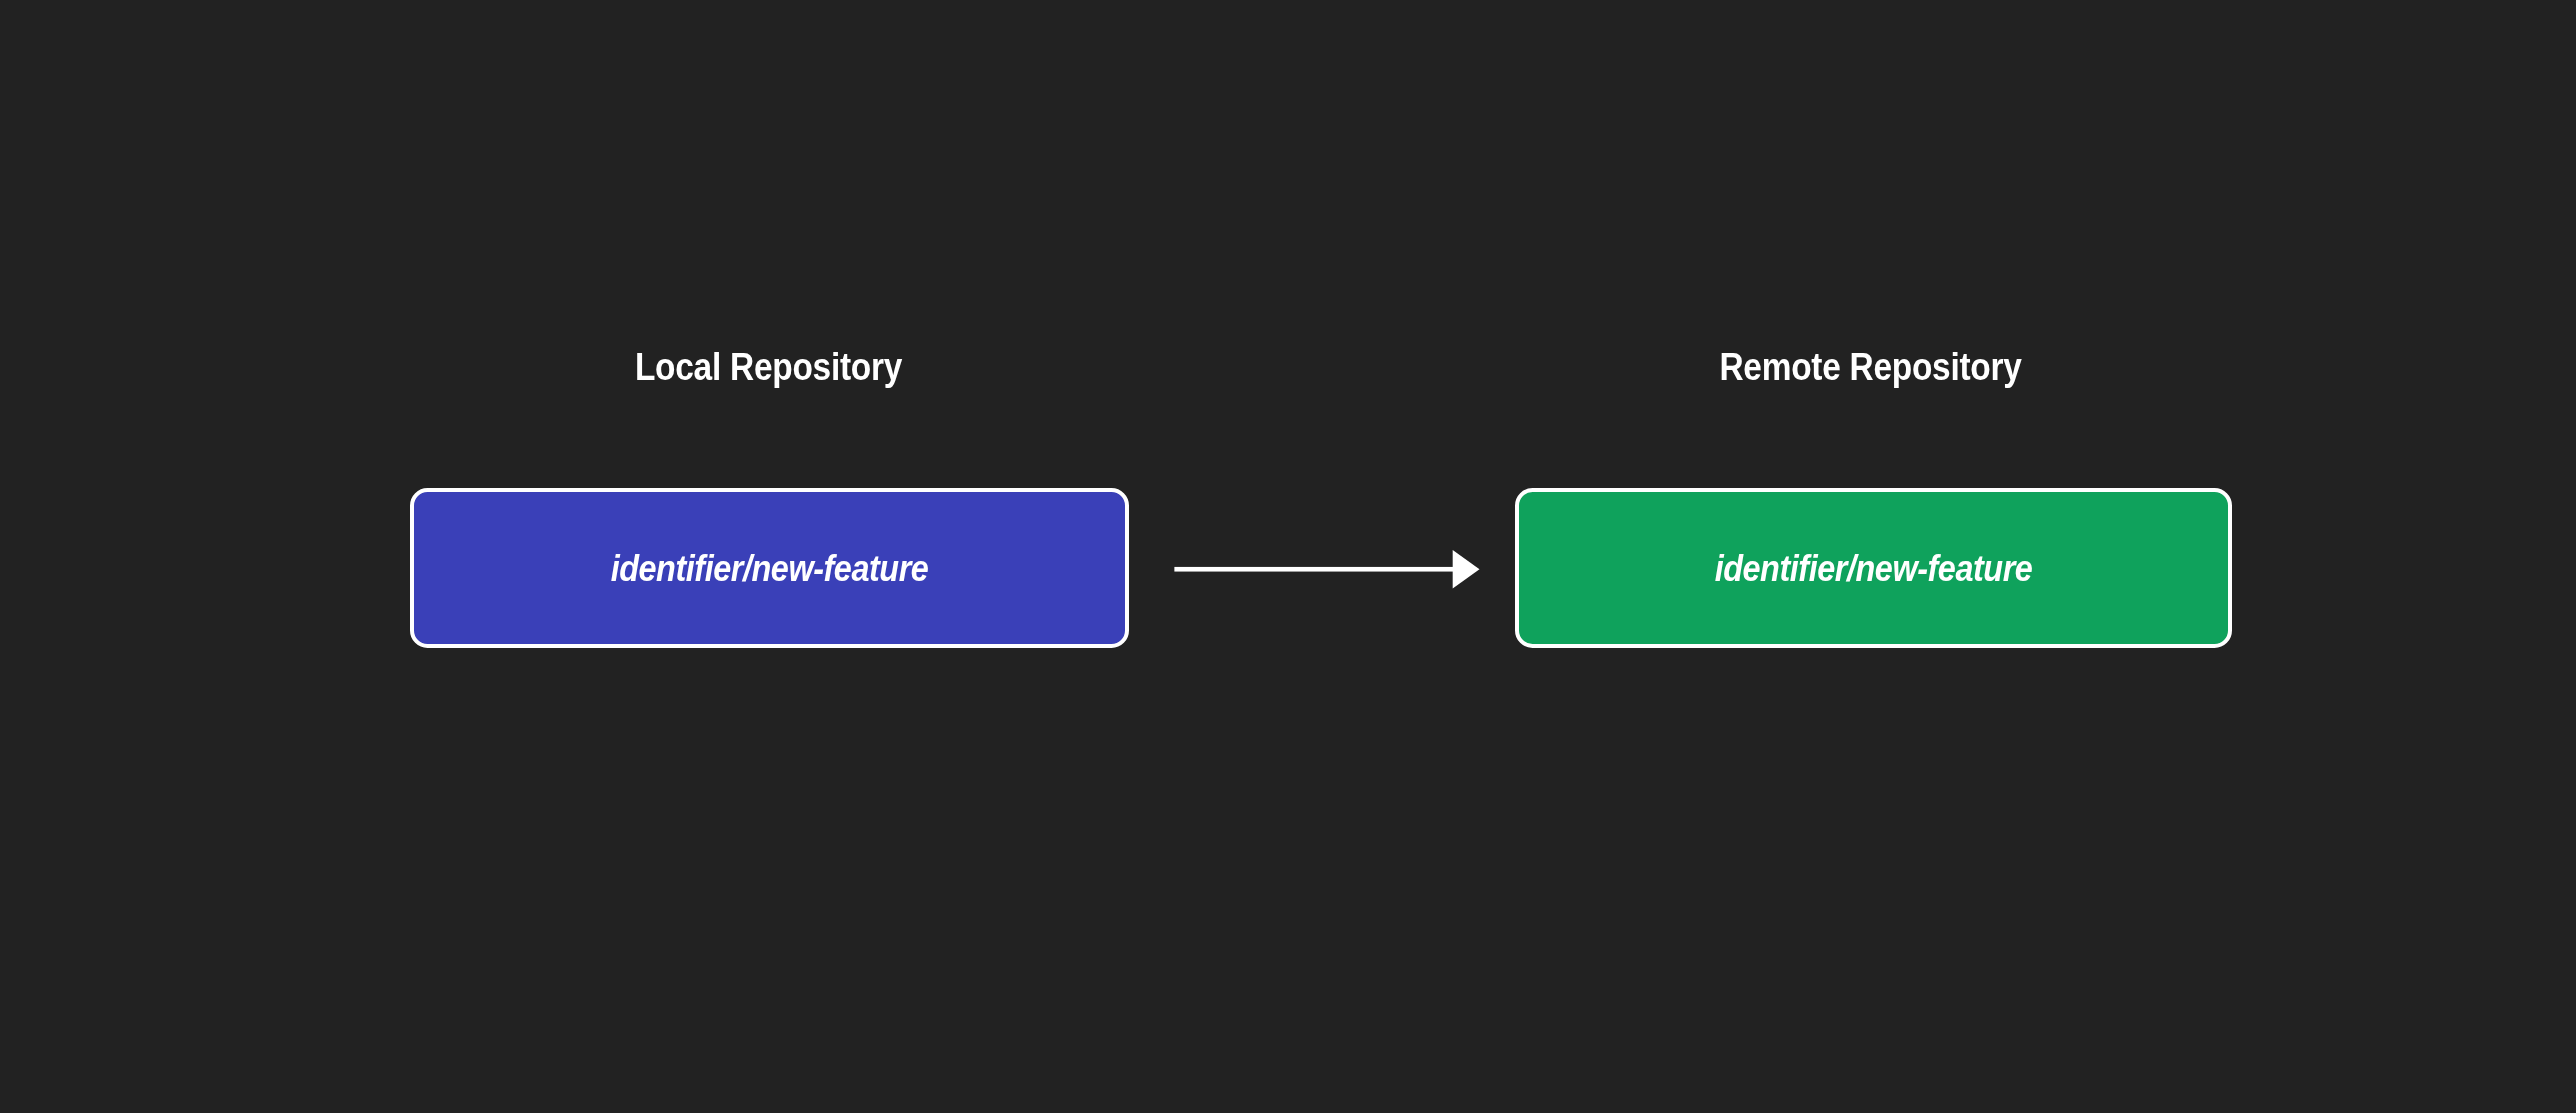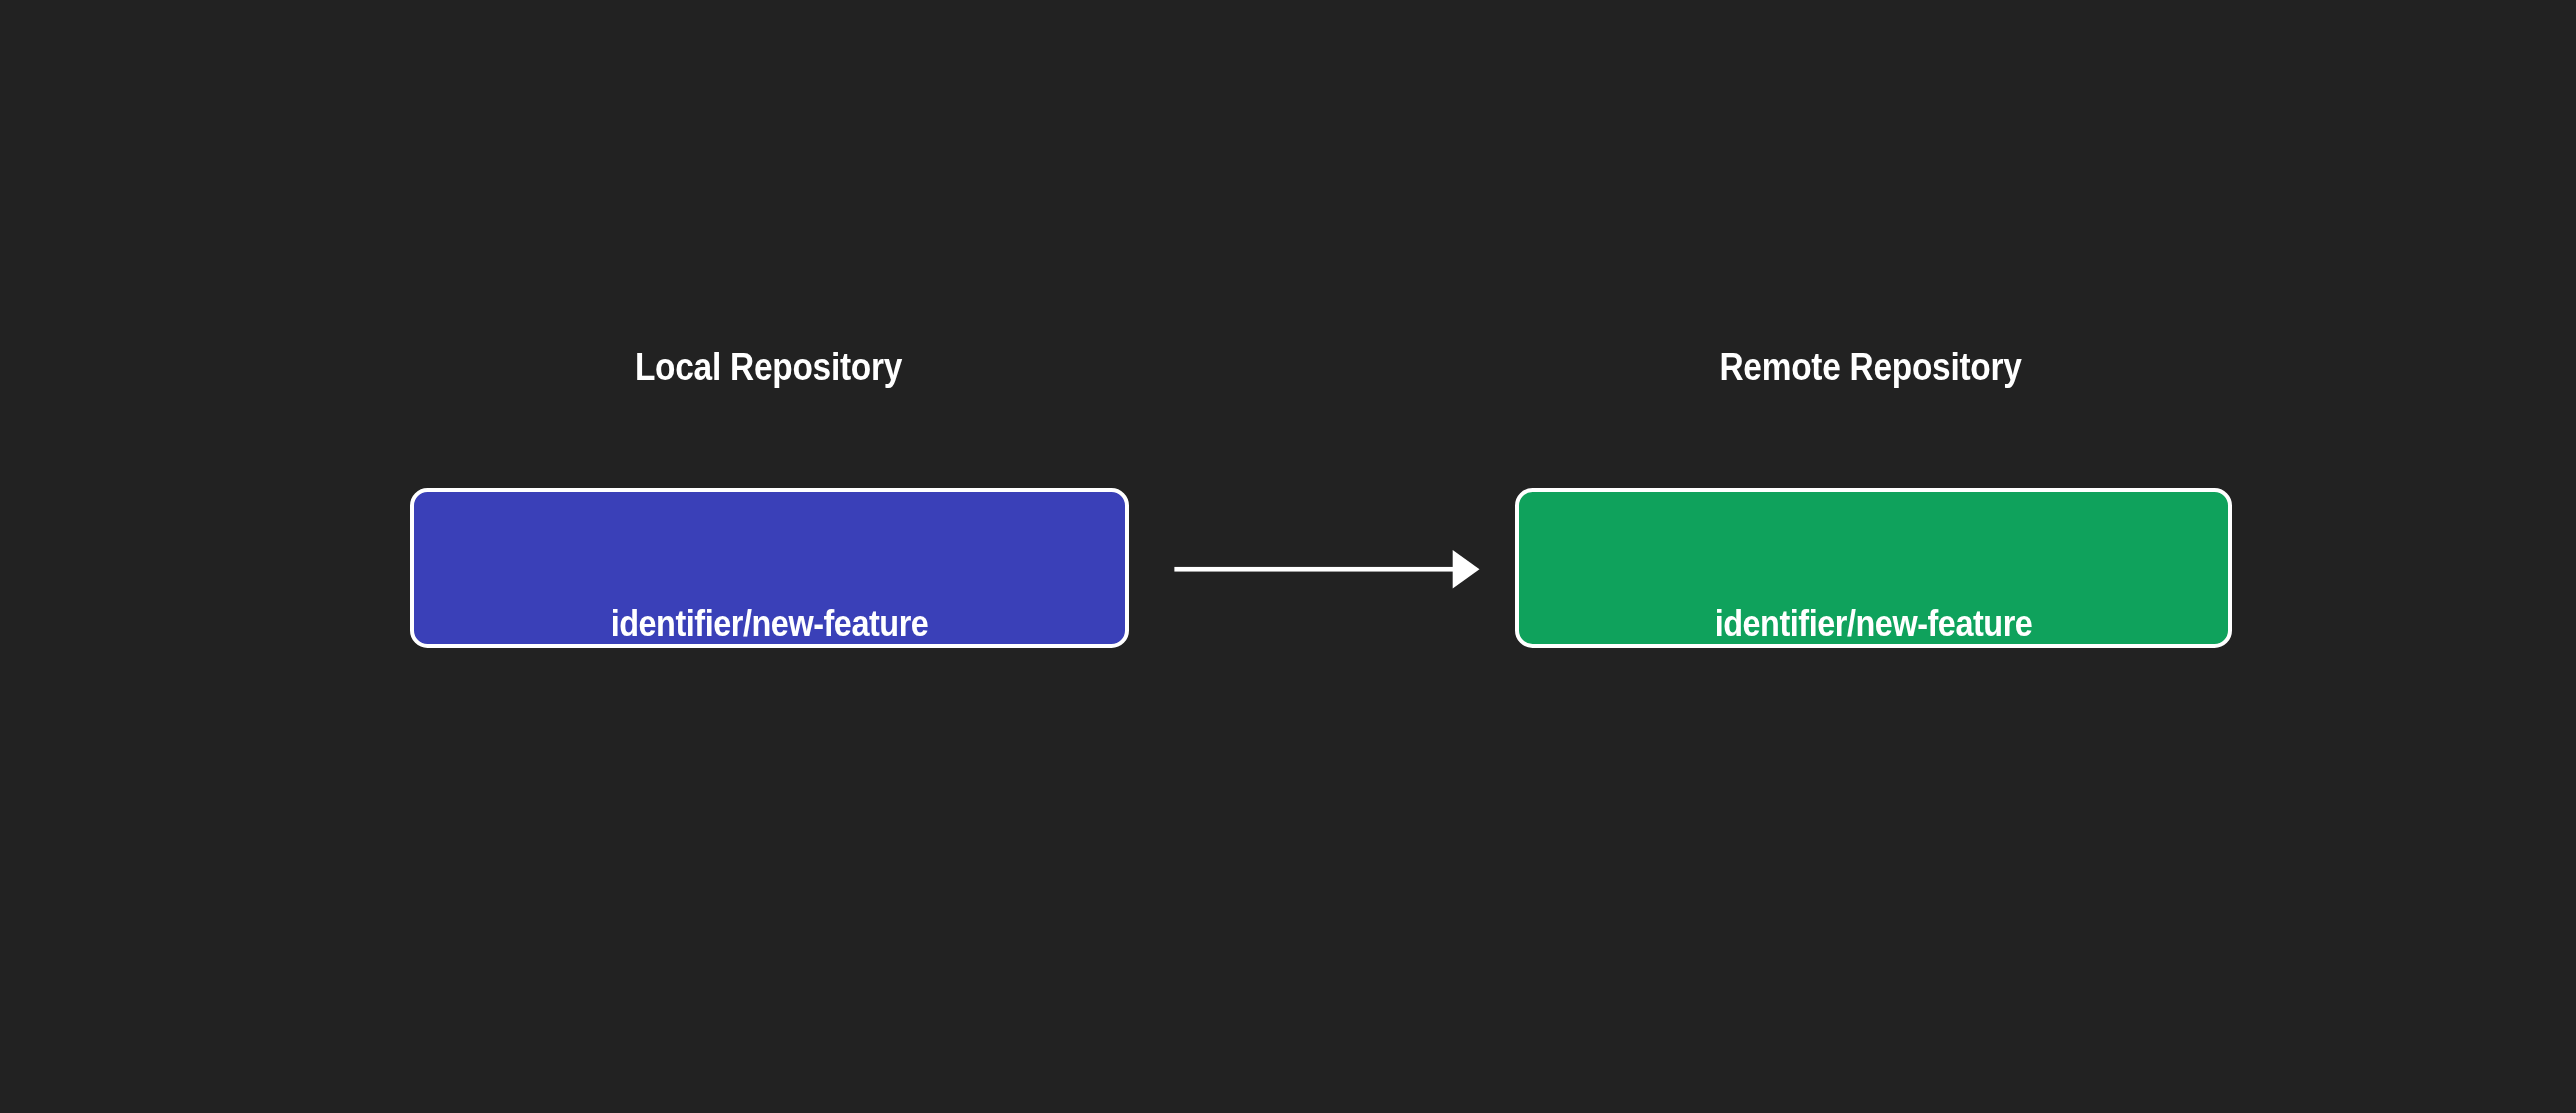--- a/index.html
+++ b/index.html
@@ -39,22 +39,23 @@
 
   
   .repo-box {
     position: absolute;
     top: 488px;
     height: 160px;
     box-sizing: border-box;
     border: 4.6px solid #ffffff;
     border-radius: 17.5px;
     display: flex;
-    align-items: flex-end;
+    align-items: center;
     justify-content: center;
+    font-style: italic;
   }
   #box-local {
     left: 410px;
     width: 719px;
     background: #3A40B8;
   }
   #box-remote {
     left: 1515px;
     width: 717px;
     background: #0FA25C;

